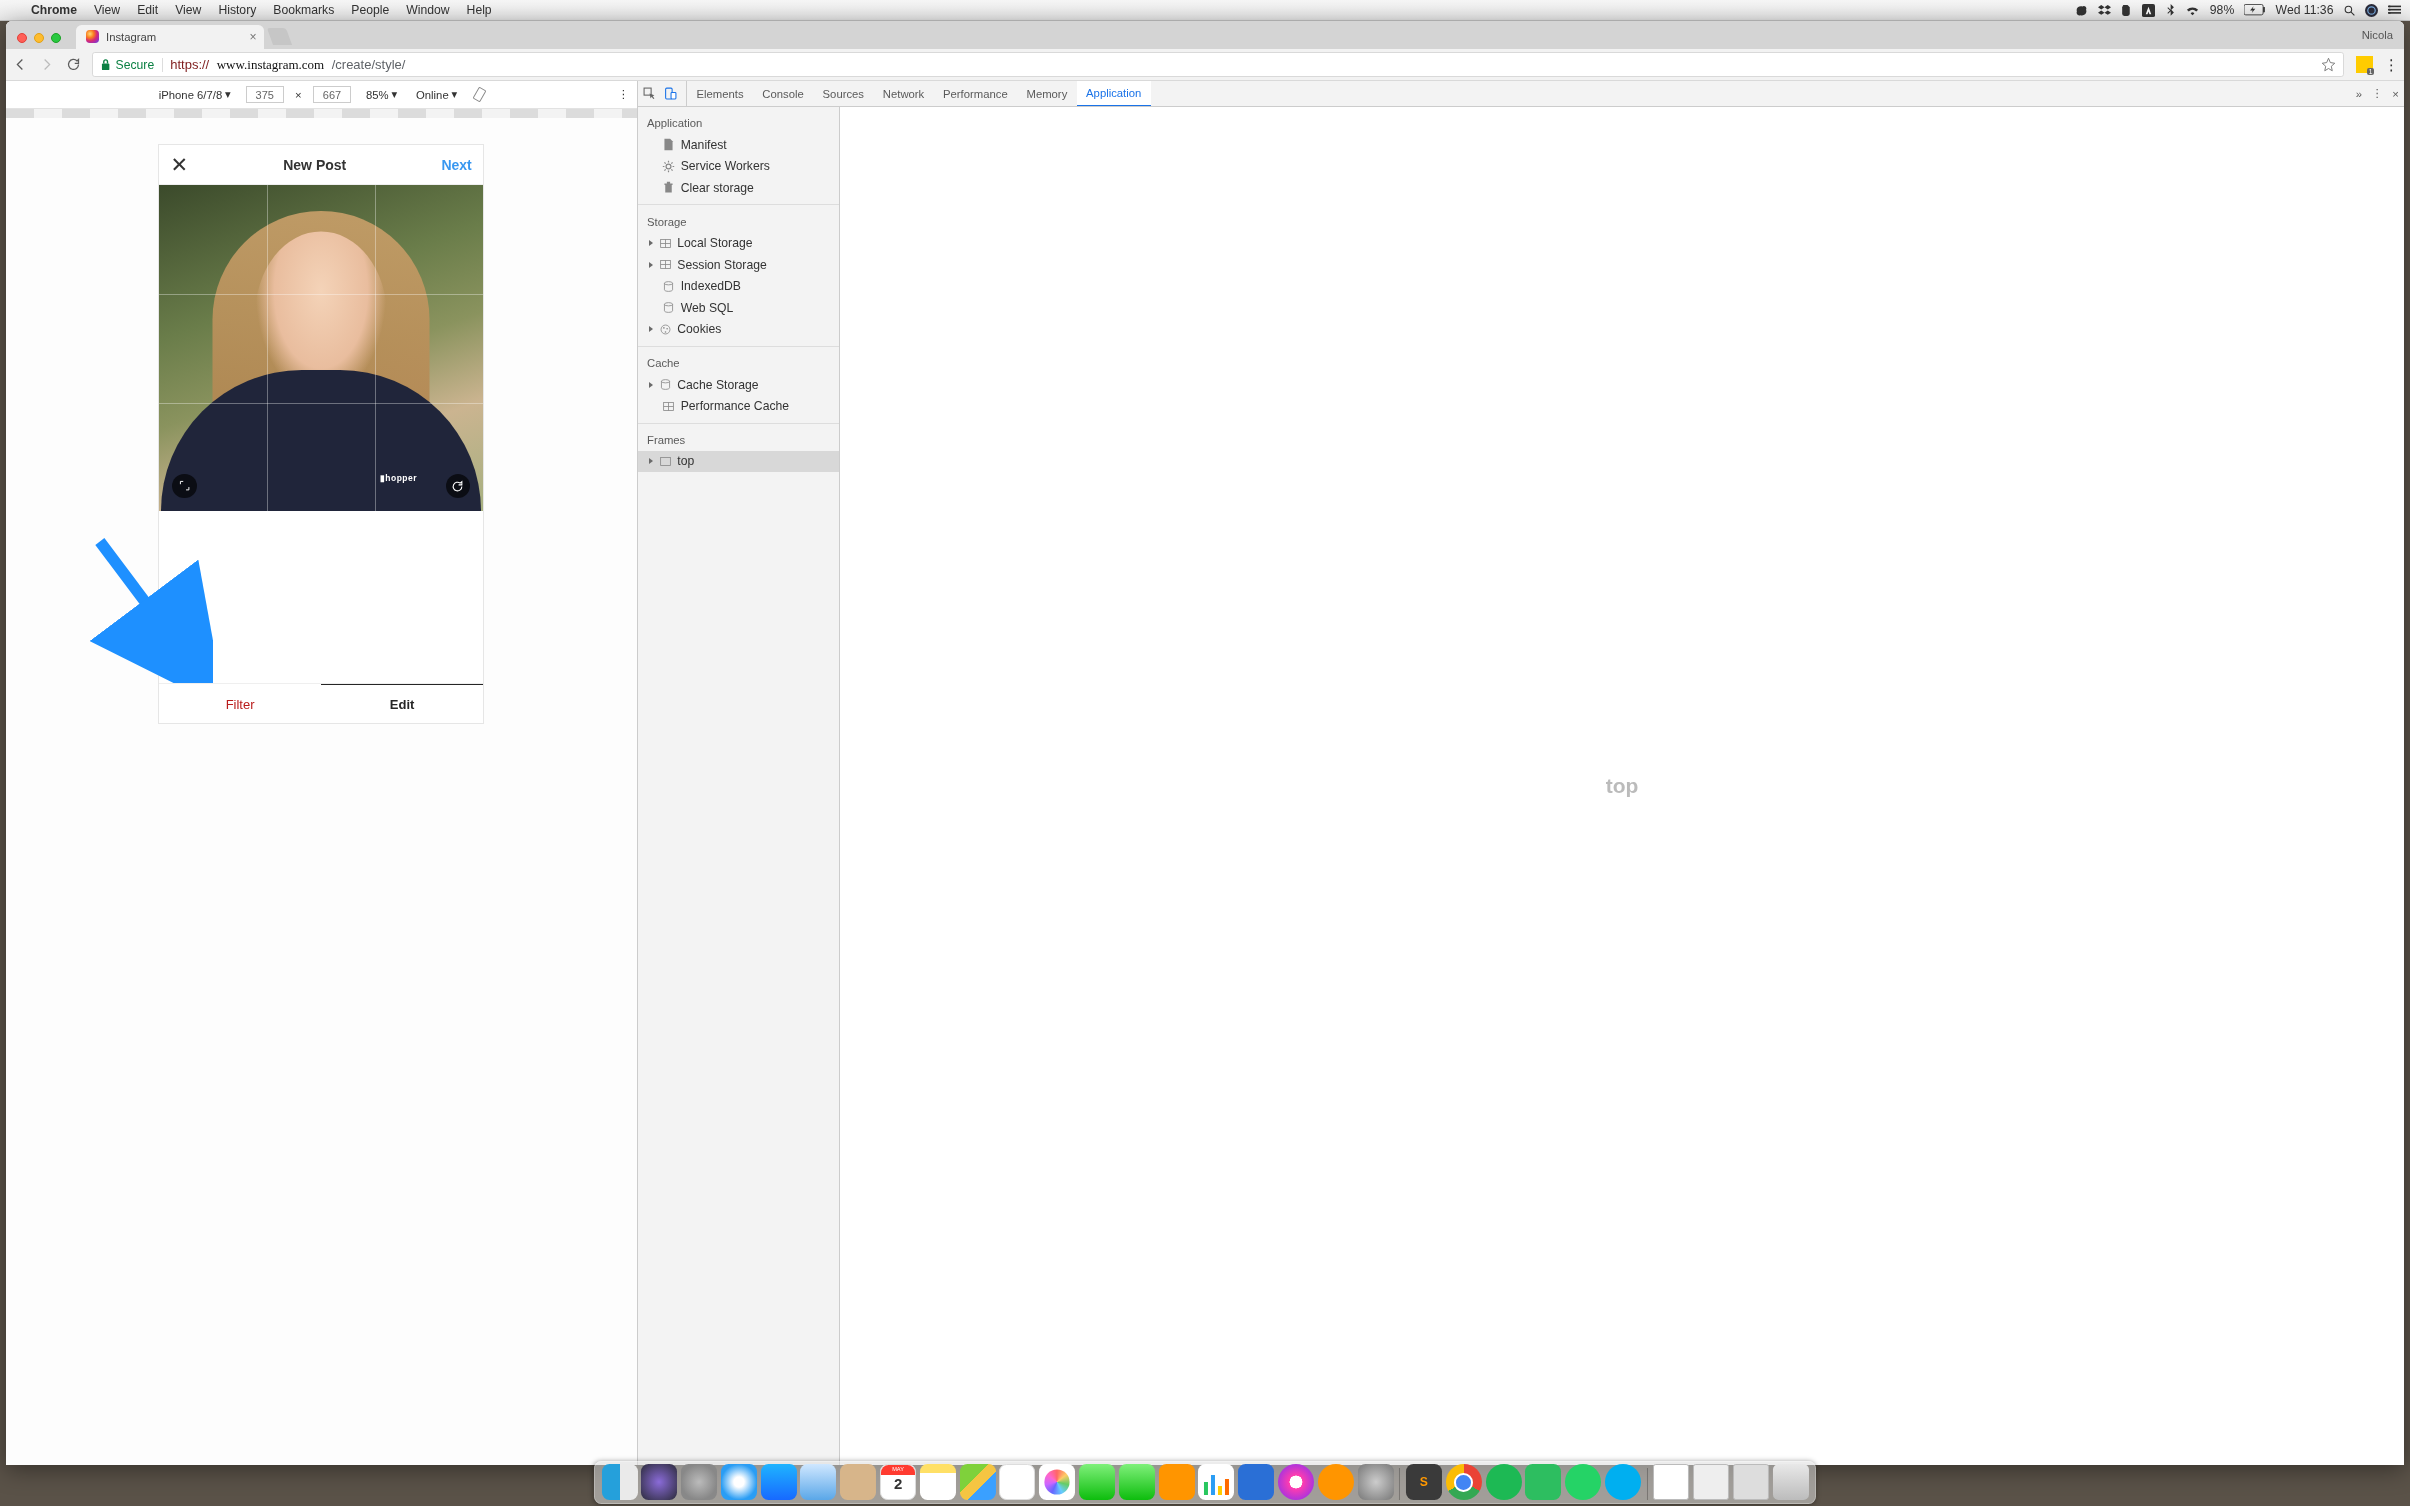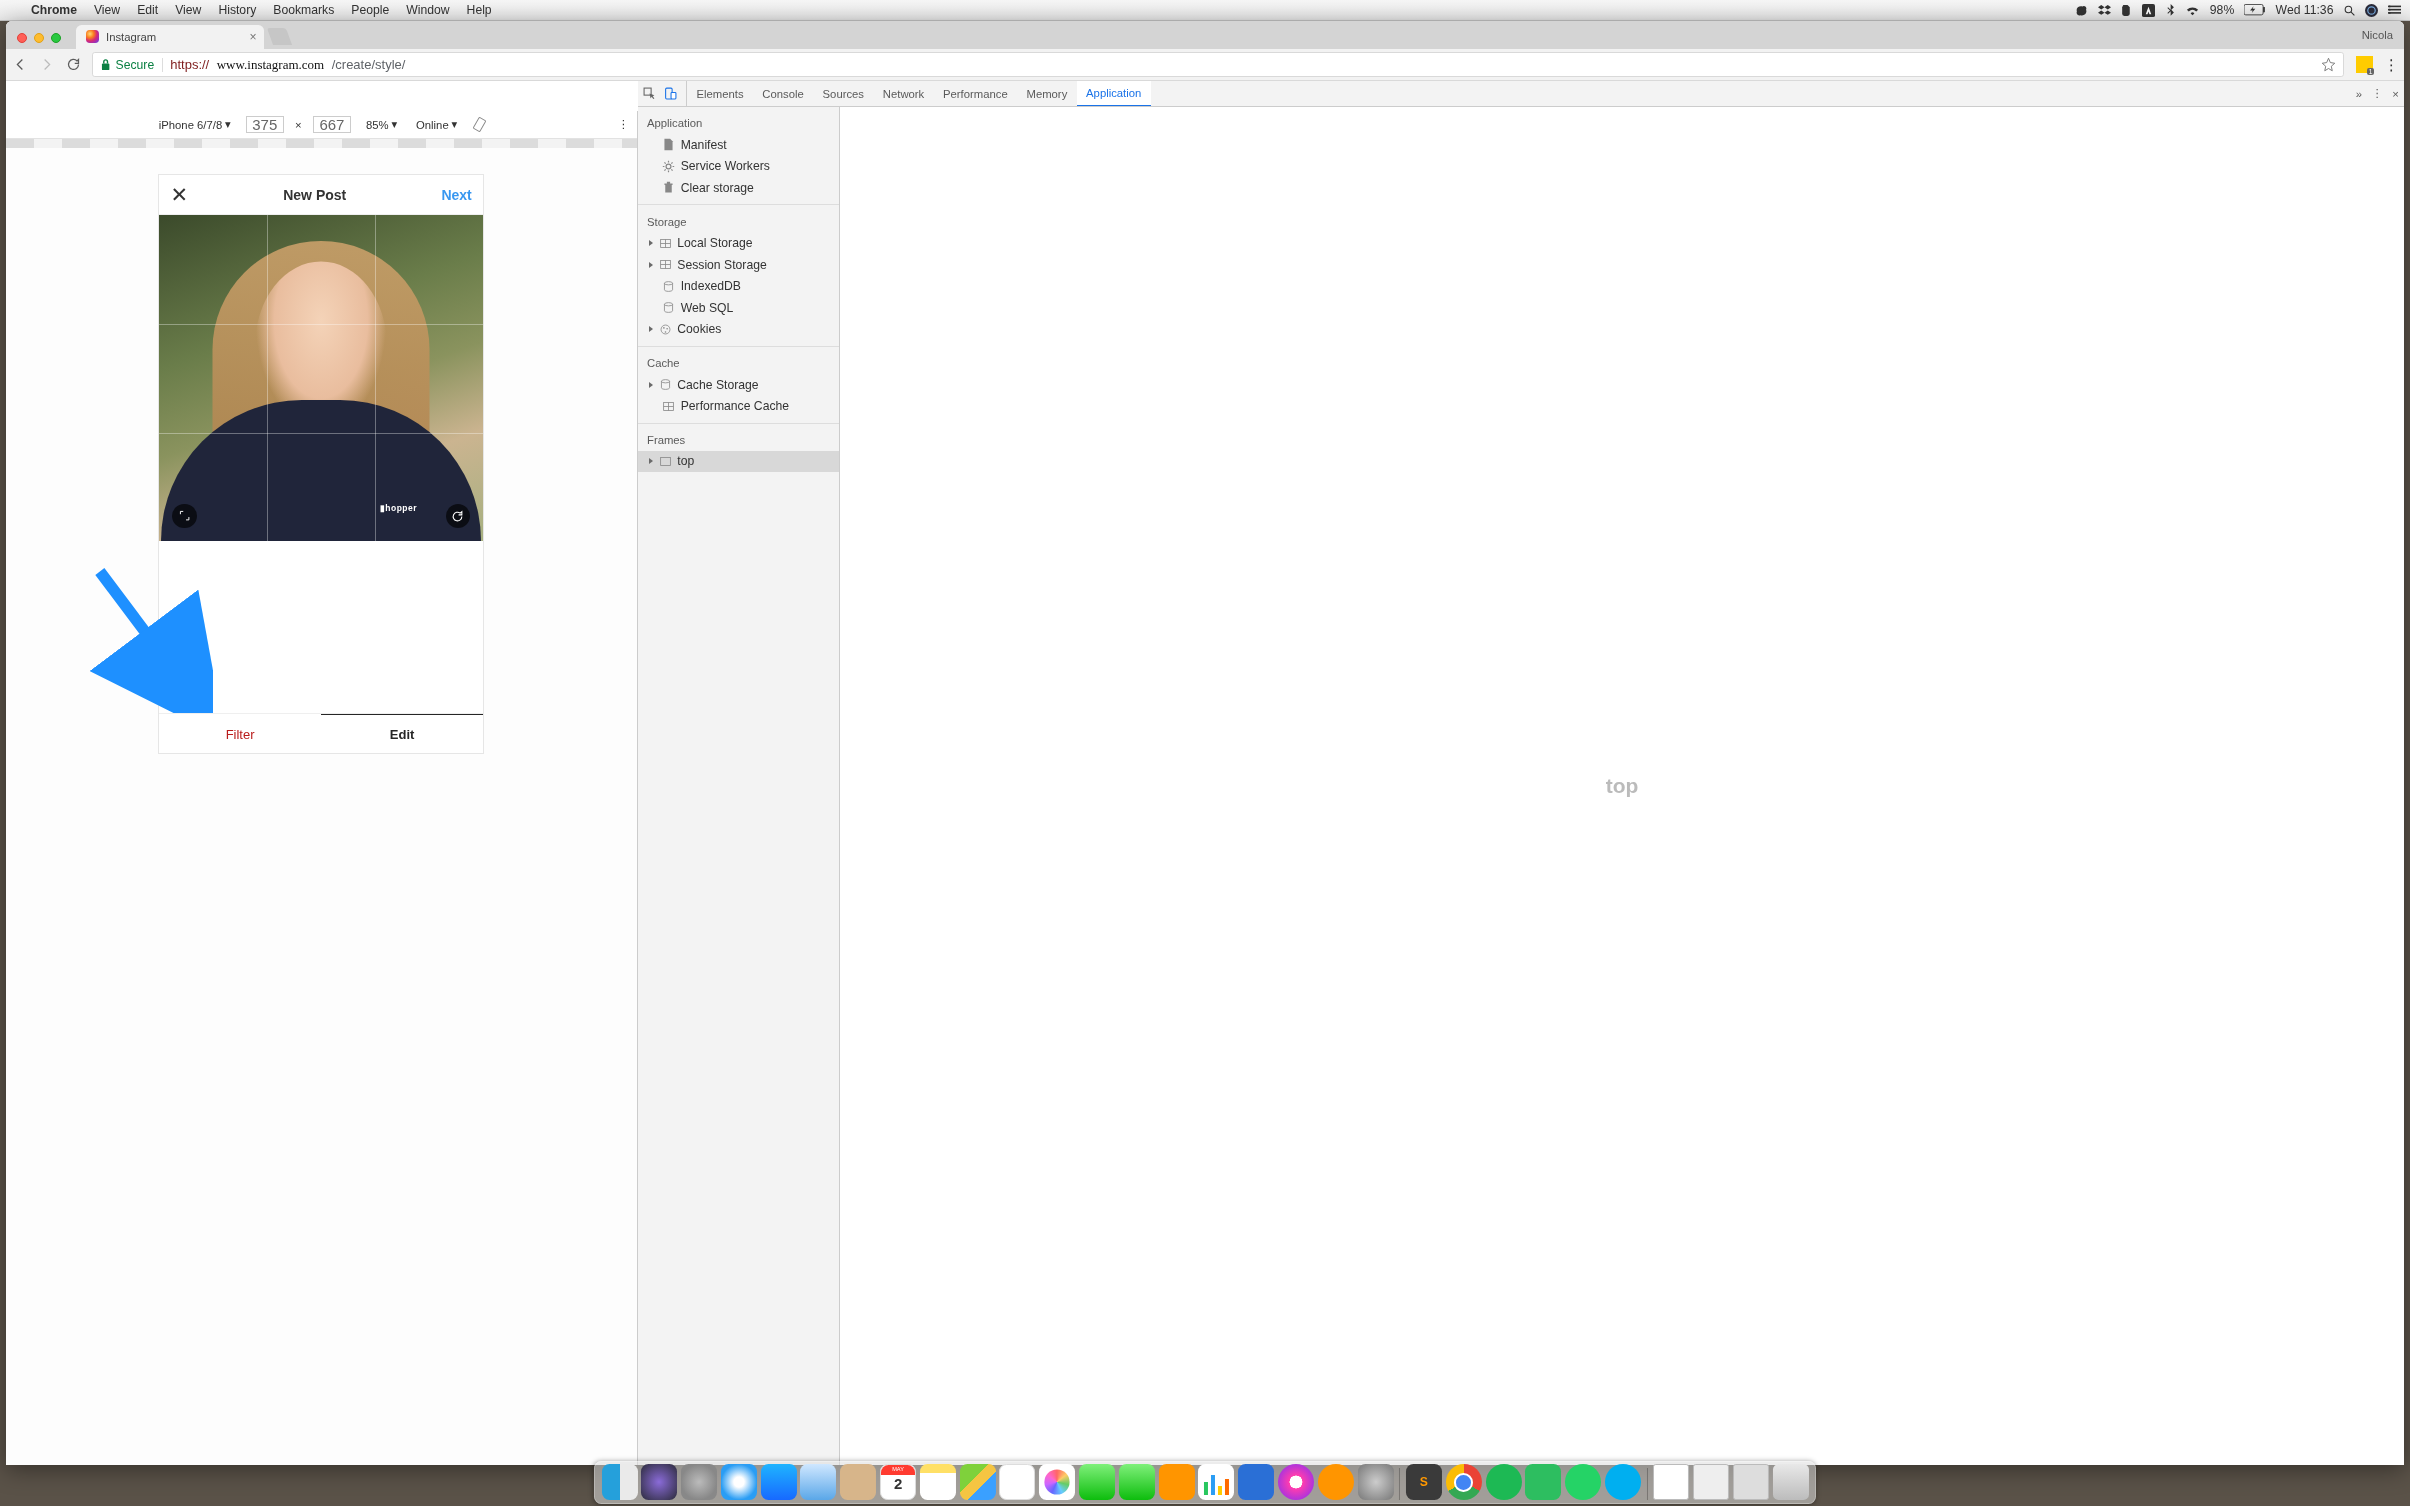--- a/index.html
+++ b/index.html
@@ -38,24 +38,24 @@
 .url-path { color: #5f6368; }
 .omnibox-right { margin-left: auto; display: flex; gap: 9.4px; color: #777; align-items: center; }
 .ext-badge { width: 17px; height: 17px; background: #ffcc00; display: flex; align-items: center; justify-content: center; font-size: 7.5px; color: #222; position: relative; }
 .ext-badge::after { content: "1"; position: absolute; bottom: -1.9px; right: -1.9px; background: #666; color: #fff; font-size: 6.6px; padding: 0 1.9px; border-radius: 1.9px; }
 .menu-dots { font-size: 15px; letter-spacing: -1.9px; }
 
 
 .content { flex: 1; display: flex; min-height: 0; }
 
 
-.device-pane { flex: 0 0 632px; display: flex; flex-direction: column; background: #fff; border-right: 0.9px solid #ccc; min-height: 0; margin-top: 30px; }
+.device-pane { flex: 0 0 632px; display: flex; flex-direction: column; background: #fff; border-right: 0.9px solid #ccc; min-height: 0; }
 .device-bar { height: 28px; border-bottom: 0.9px solid #e2e2e2; display: flex; align-items: center; justify-content: center; gap: 11.3px; font-size: 11.3px; color: #333; position: relative; }
 .device-bar .dd { padding: 0 3.8px; display: flex; align-items: center; gap: 2.8px; }
-.dim-input { width: 38px; height: 17px; border: 0.9px solid #ccc; text-align: center; font-size: 15px; color: #666; }
+.dim-input { width: 38px; height: 17px; border: 0.9px solid #ccc; text-align: center; font-size: 11px; color: #666; }
 .device-bar .more { position: absolute; right: 7.5px; }
 .ruler { height: 9.4px; background: repeating-linear-gradient(90deg, #dcdcdc 0, #dcdcdc 28px, #f3f3f3 28px, #f3f3f3 56px); }
 .viewport-wrap { flex: 1; background: #fdfdfd; display: flex; justify-content: center; padding-top: 26px; overflow: hidden; }
 
 
 .ig-frame { width: 326px; height: 580px; background: #fff; border: 0.9px solid #e6e6e6; display: flex; flex-direction: column; }
 .ig-header { height: 40px; display: flex; align-items: center; justify-content: space-between; padding: 0 11.3px; border-bottom: 0.9px solid #efefef; }
 .ig-header .x { font-size: 21px; font-weight: 300; }
 .ig-header .title { font-weight: 600; font-size: 14px; }
 .ig-header .next { color: #3897f0; font-weight: 600; font-size: 14px; }

